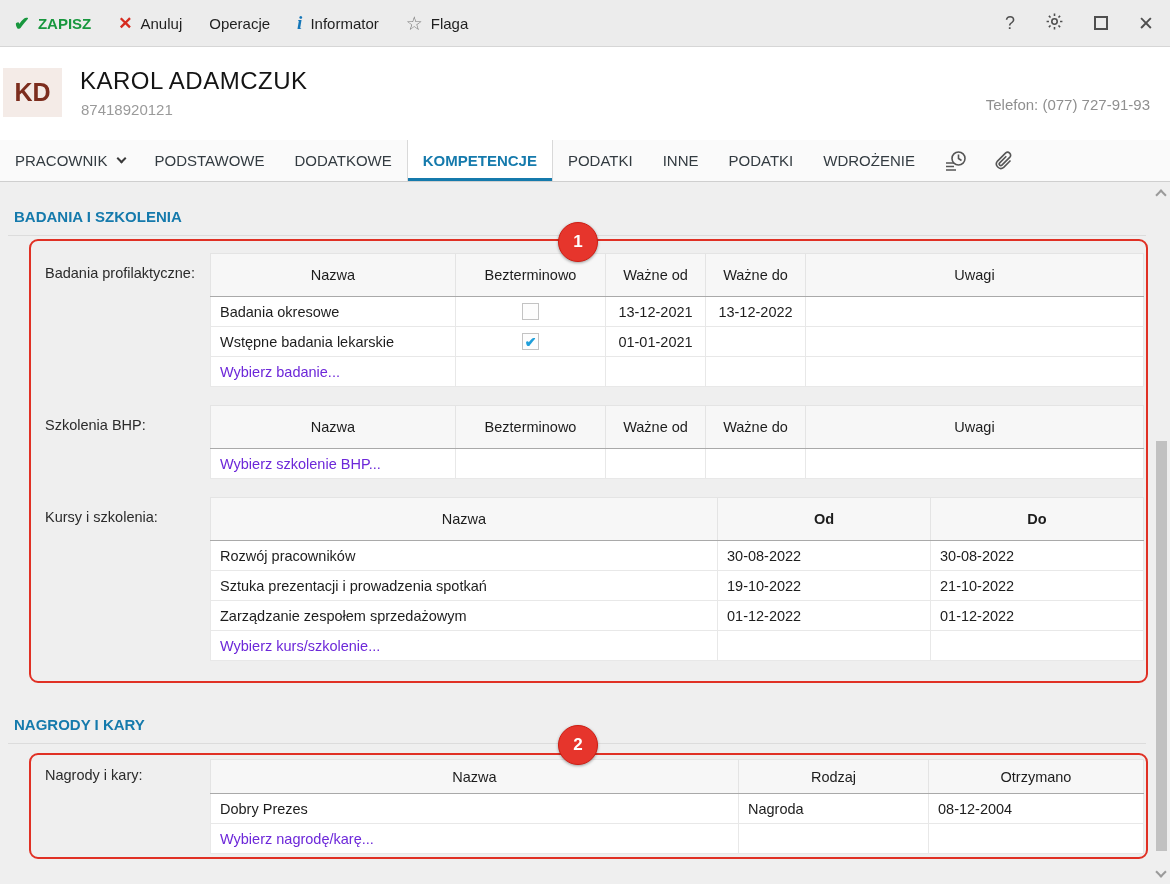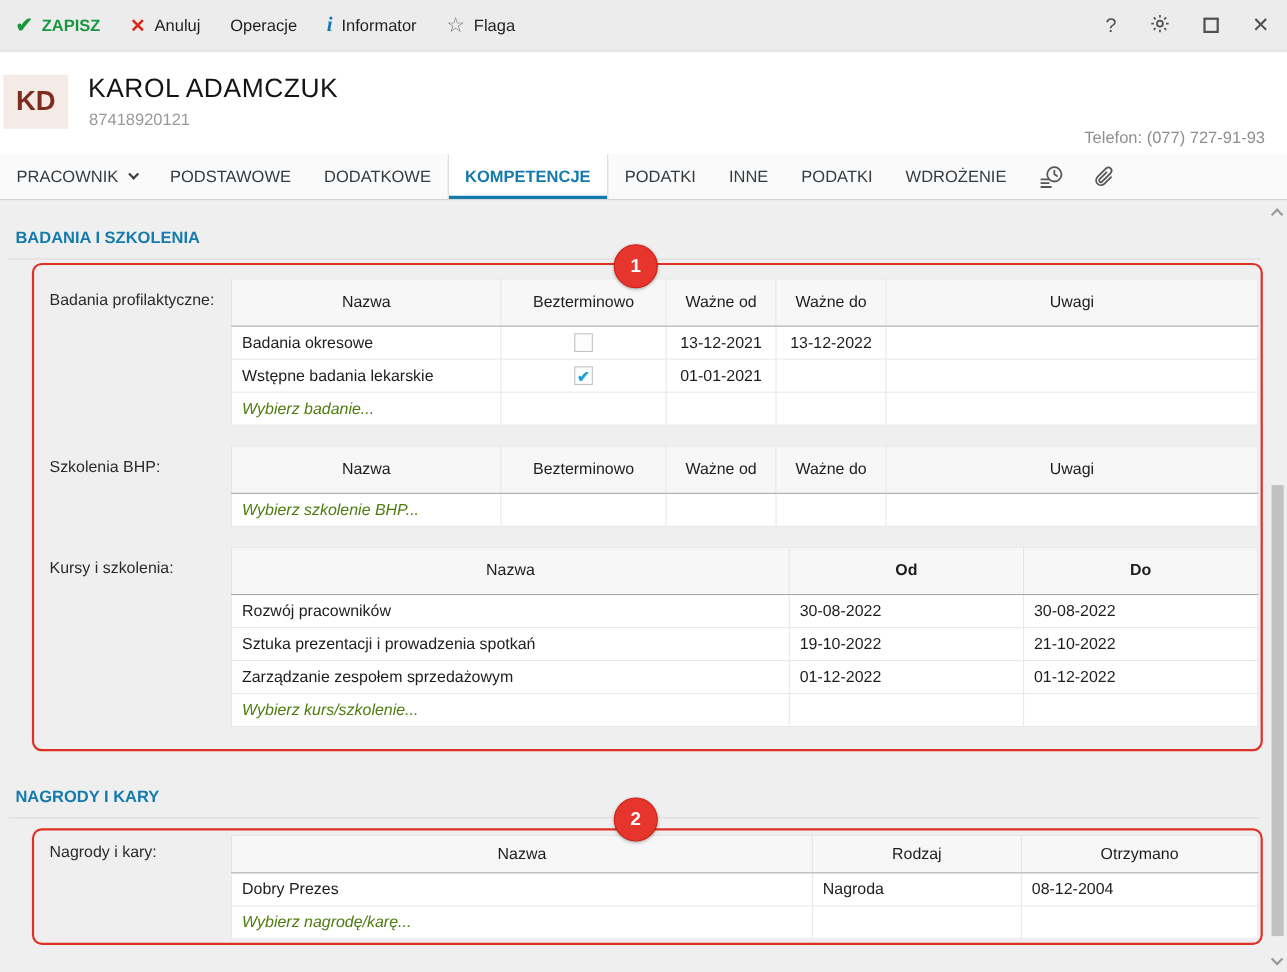--- a/index.html
+++ b/index.html
@@ -18,21 +18,21 @@
   .tb-right { margin-left:auto; display:flex; align-items:center; gap:30px; color:#4f4f4f; }
   .wc { font-size:19px; line-height:1; cursor:default; color:#4f4f4f; }
   .wc-help { font-size:18px; }
   .wc-max { width:14px; height:14px; border:2px solid #4f4f4f; }
 
   
   .header { height:93px; background:#ffffff; position:relative; }
   .avatar { position:absolute; left:3px; top:21px; width:59px; height:49px; background:#f4ebe7; color:#7c2d1e; font-size:25px; font-weight:bold; display:flex; align-items:center; justify-content:center; }
   .emp-name { position:absolute; left:80px; top:20px; font-size:24px; color:#141414; letter-spacing:.5px; }
   .emp-id { position:absolute; left:81px; top:54px; font-size:15px; color:#9a9a9a; }
-  .emp-phone { position:absolute; right:20px; bottom:6px; font-size:15px; color:#8f8f8f; }
+  .emp-phone { position:absolute; right:20px; bottom:27px; font-size:15px; color:#8f8f8f; }
 
   
   .tabbar { height:42px; background:#fafafa; border-bottom:1px solid #cfcfcf; display:flex; align-items:stretch; }
   .tab-list { display:flex; align-items:stretch; }
   .tab { display:flex; align-items:center; padding:0 15px; font-size:15px; color:#333b41; cursor:default; white-space:nowrap; }
   .tab.active { color:var(--accent,#157aac); font-weight:bold; background:#fff; border-left:1px solid #d9d9d9; border-right:1px solid #d9d9d9; box-shadow:inset 0 -3px 0 var(--accent,#157aac); }
   .chev { width:7px; height:7px; border-right:2px solid #3a3a3a; border-bottom:2px solid #3a3a3a; transform:rotate(45deg); margin-left:10px; margin-top:-4px; }
   .tab-icons { display:flex; align-items:center; gap:26px; padding:0 14px; }
   .tab-icons svg { display:block; }
 
@@ -55,21 +55,21 @@
   .group { display:flex; margin-bottom:18px; }
   .group:last-child { margin-bottom:0; }
   .group-label { flex:0 0 171px; font-size:14.5px; color:#2b2b2b; padding:12px 4px 0 6px; white-space:nowrap; }
   .sec2 .group-label { padding-top:8px; }
   .group-table { flex:1; }
 
   table.grid { border-collapse:collapse; table-layout:fixed; width:100%; background:#fff; font-size:14.5px; color:#1d1d1d; }
   table.grid th { background:#f7f7f7; font-weight:normal; height:43px; border:1px solid #e4e4e4; border-bottom:1px solid #a9a9a9; text-align:center; padding:0 6px; overflow:hidden; }
   .sec2 table.grid th { height:34px; }
   table.grid td { height:30px; border:1px solid #e8e8e8; padding:1px 9px; background:#fff; overflow:hidden; white-space:nowrap; }
-  tr.ph-row td { font-style:italic; color:#4d7c0f; }
+  tr.ph-row td { color:#6d28d9; }
   .c-center { text-align:center; padding:0 !important; }
 
   .tbl-a th:nth-child(1) { width:245px; }
   .tbl-a th:nth-child(2) { width:150px; }
   .tbl-a th:nth-child(3), .tbl-a th:nth-child(4) { width:100px; }
   .tbl-a td:nth-child(2), .tbl-a td:nth-child(3), .tbl-a td:nth-child(4) { text-align:center; padding:0; }
   .tbl-kursy th:nth-child(2), .tbl-kursy th:nth-child(3) { width:213px;font-weight:bold; }
   .tbl-nagrody th:nth-child(2) { width:190px; }
   .tbl-nagrody th:nth-child(3) { width:215px; }
 

